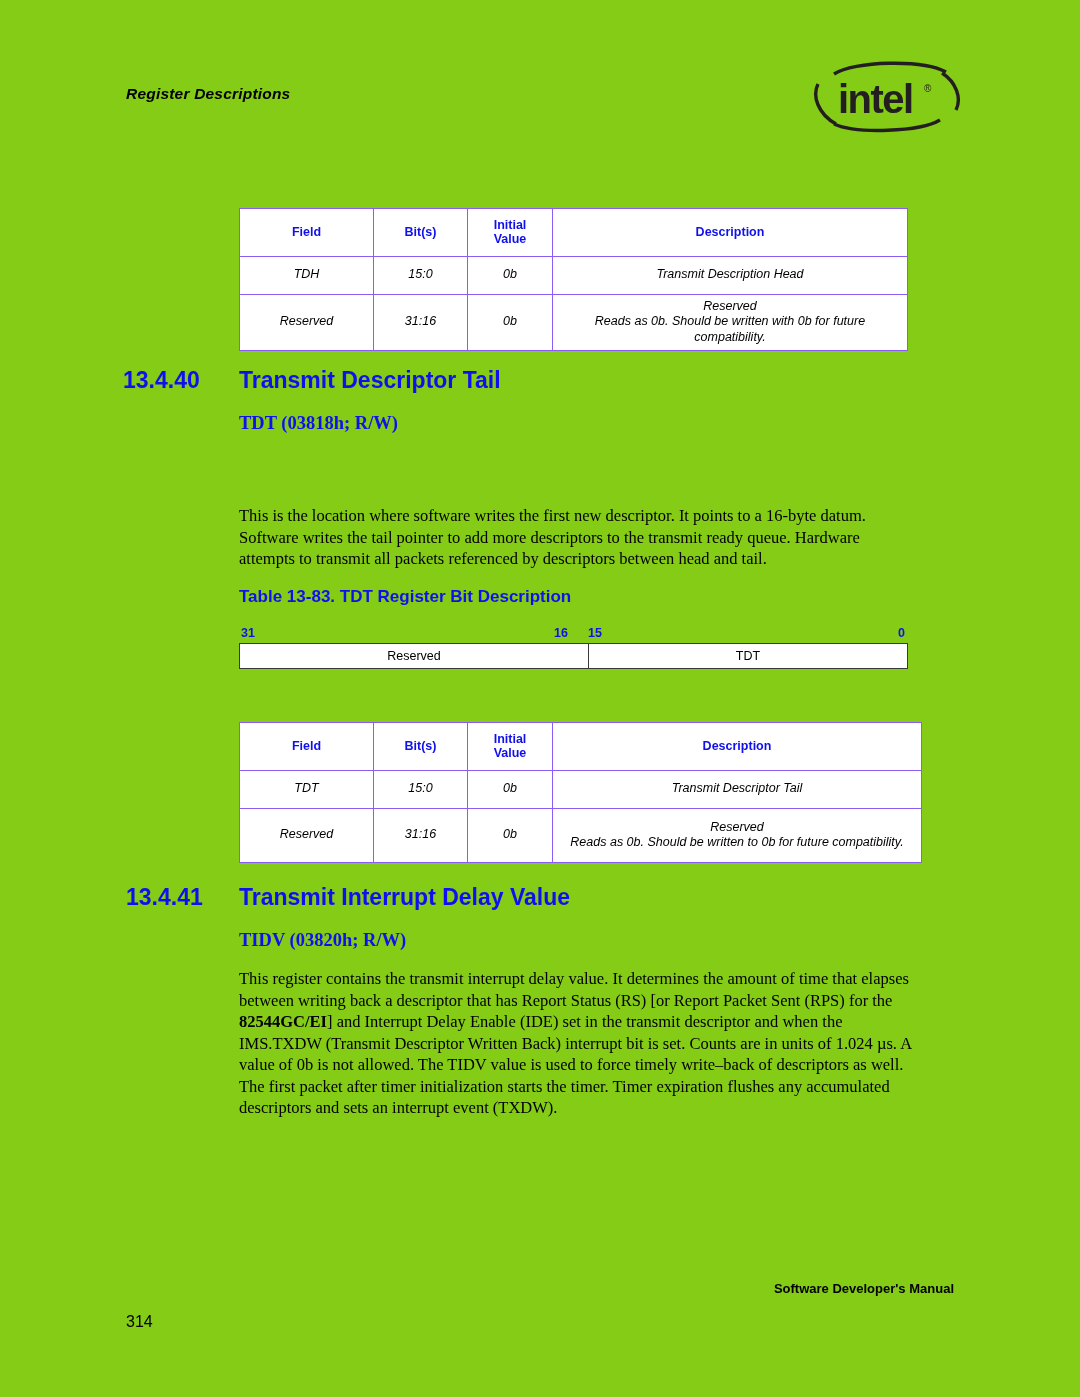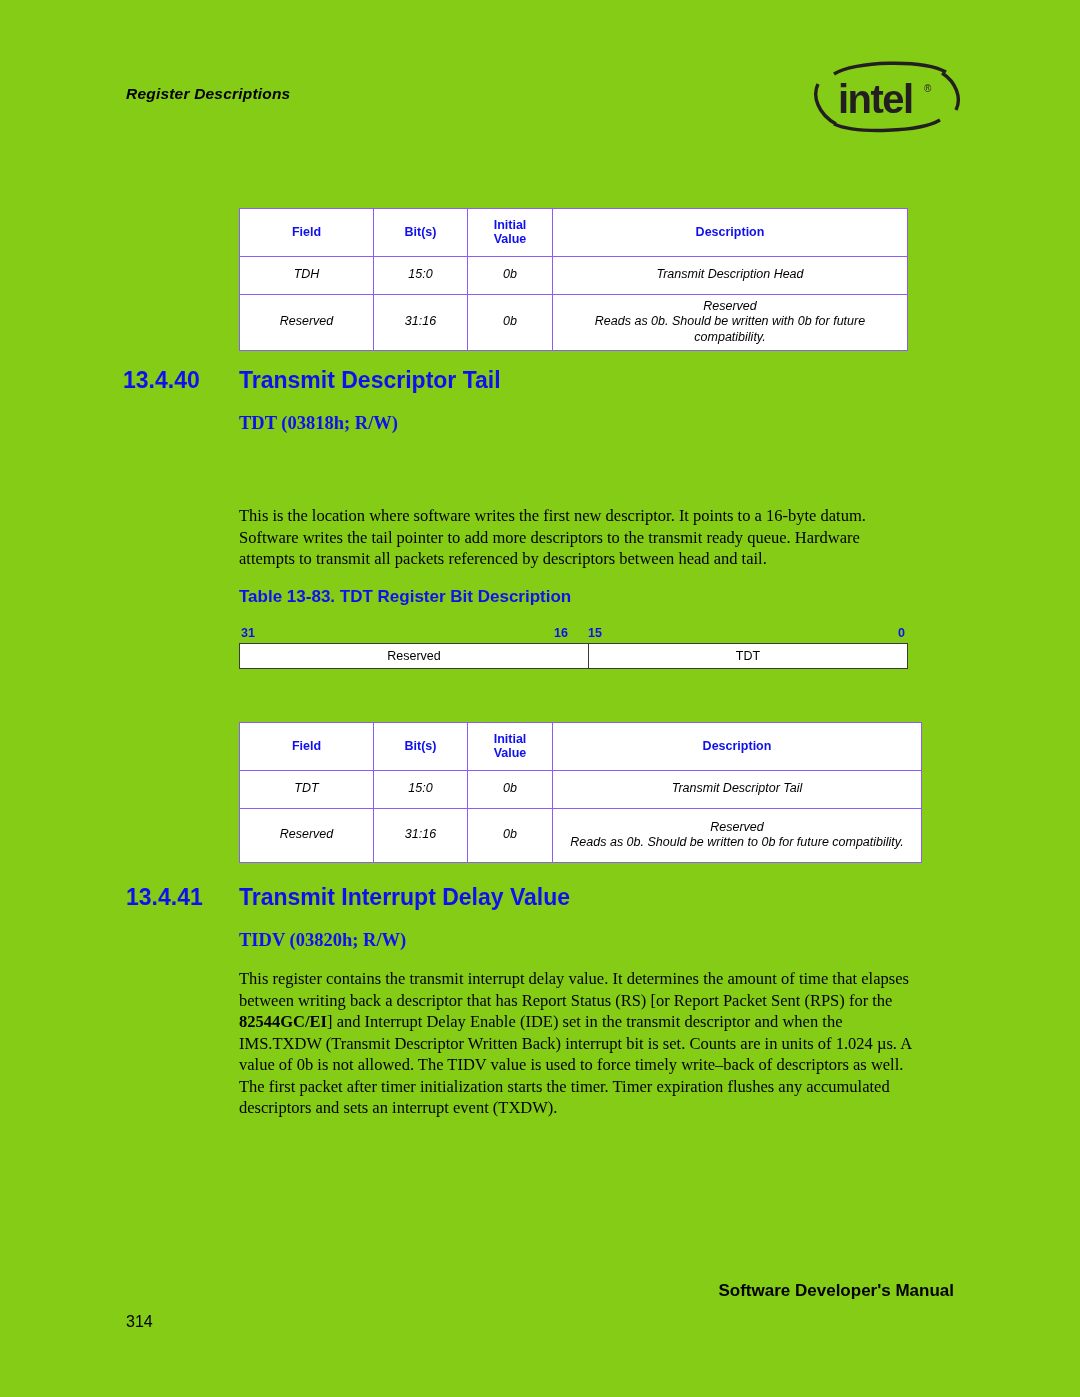--- a/index.html
+++ b/index.html
@@ -183,21 +183,21 @@
     font-size: 16px;
     color: #000000;
     margin-top: 31px;
   }
   .footer-title {
     position: absolute;
     right: 126px;
     top: 1281px;
     font-family: "Liberation Sans", sans-serif;
     font-weight: bold;
-    font-size: 17px;
+    font-size: 13px;
     color: #000000;
     white-space: nowrap;
   }
 
   .b { font-weight: bold; }
 </style>
 </head>
 <body>
 
 <div class="page">

